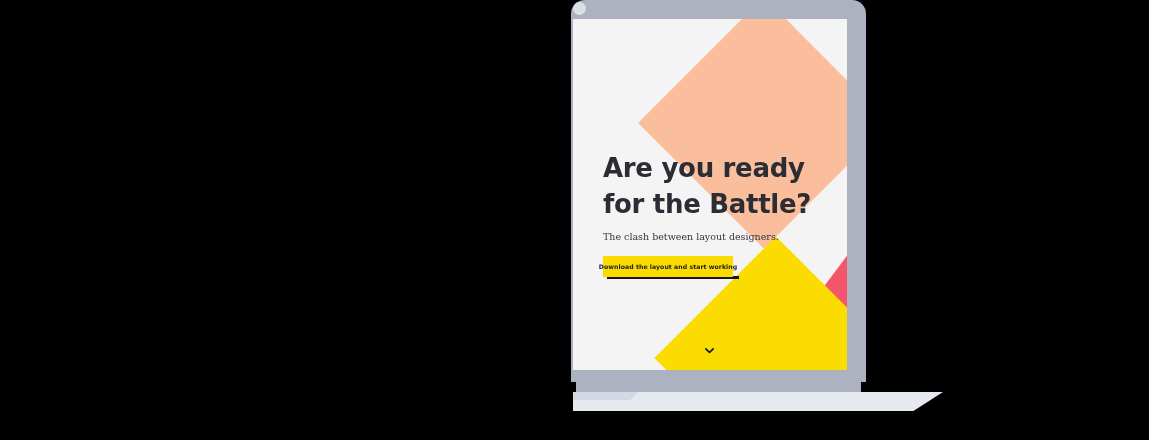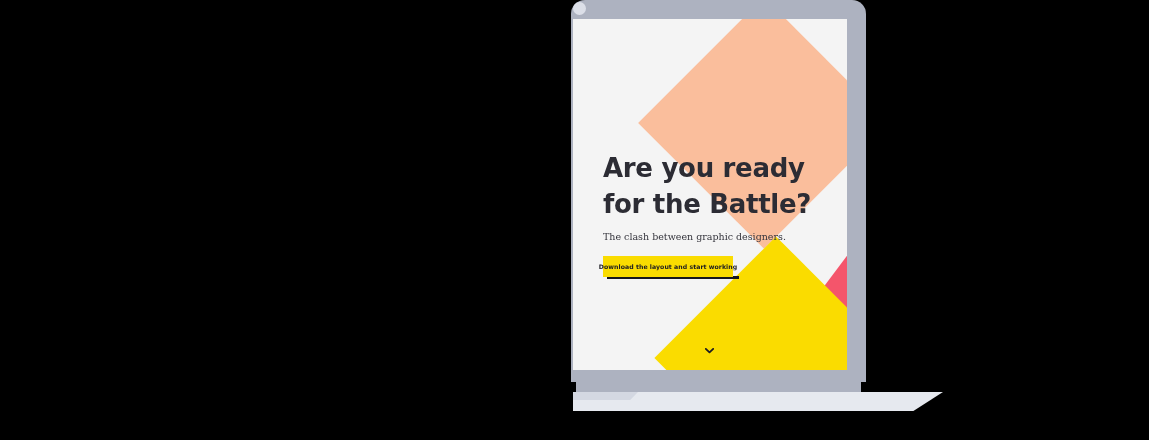--- a/index.html
+++ b/index.html
@@ -219,21 +219,21 @@
 
     <div class="screen">
       <div class="page">
 
         <div class="shape-peach"></div>
         <div class="shape-red"></div>
         <div class="shape-yellow"></div>
 
         <div class="hero">
           <h1 class="hero-title">Are you ready for the Battle?</h1>
-          <p class="hero-sub">The clash between graphic designers.</p>
+          <p class="hero-sub">The clash between layout designers.</p>
 
           <div class="cta-wrap">
             <div class="cta-shadow"></div>
             <button class="cta-button">Download the layout and start working</button>
           </div>
         </div>
 
         <div class="scroll-chevron">
           <span>
             <svg width="9" height="6" viewBox="0 0 9 6" xmlns="http://www.w3.org/2000/svg">

